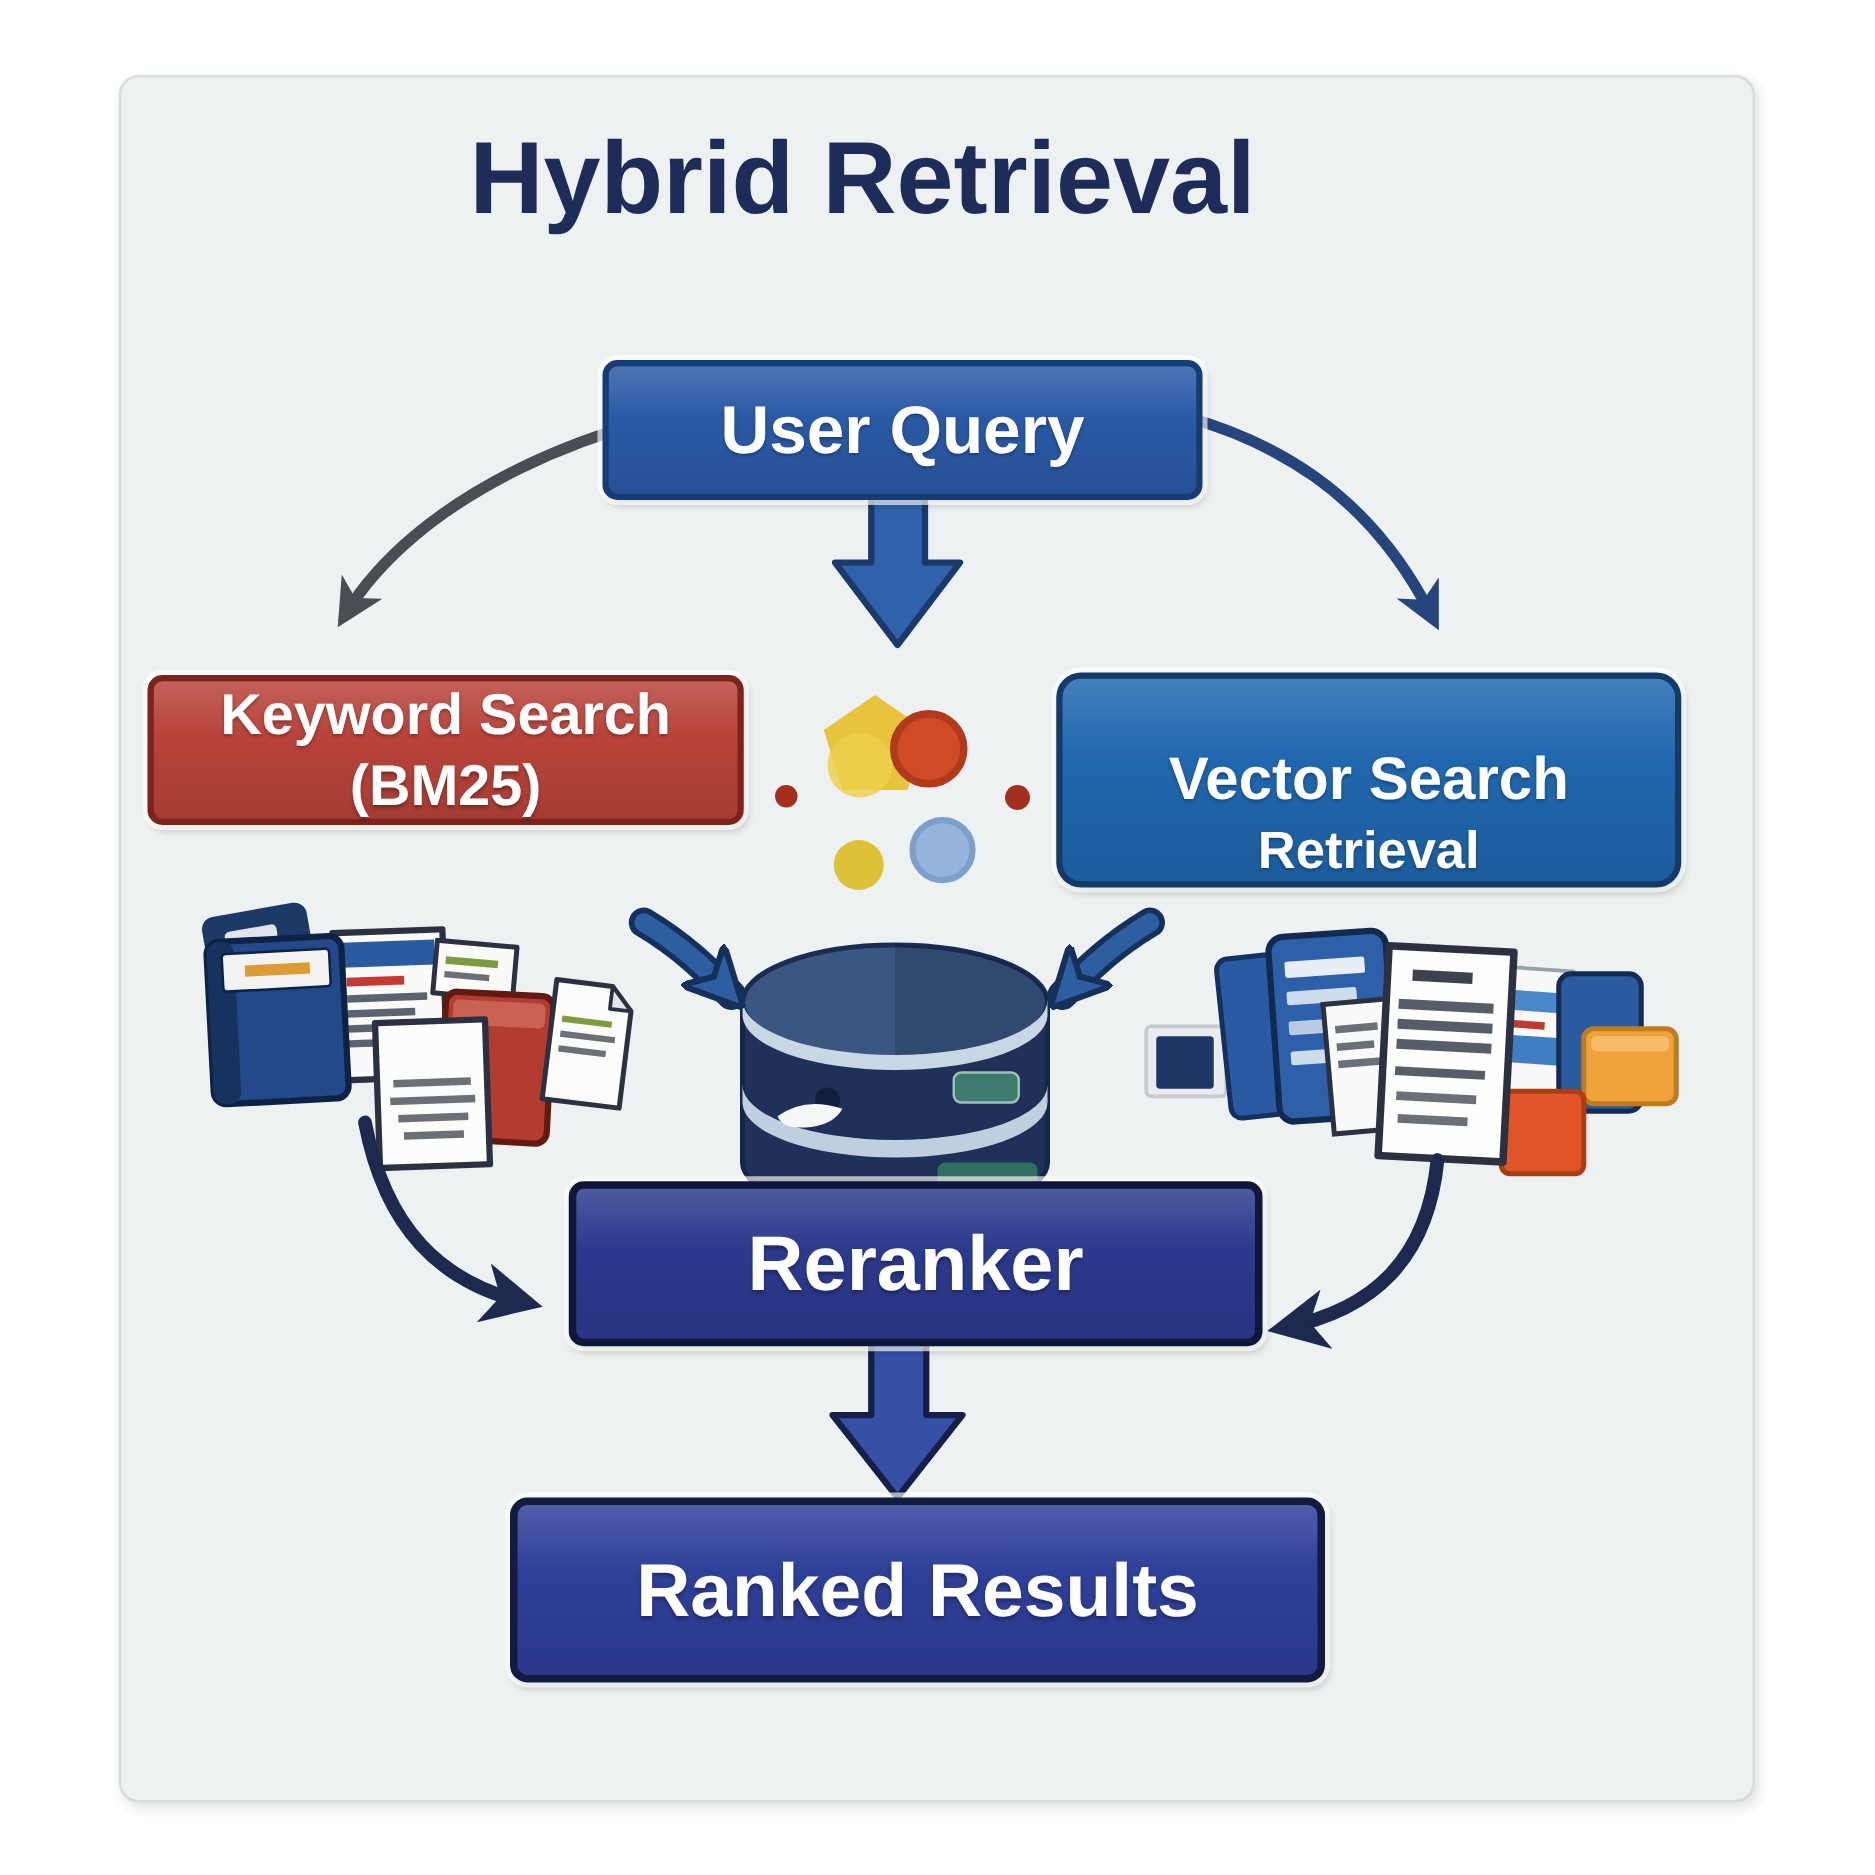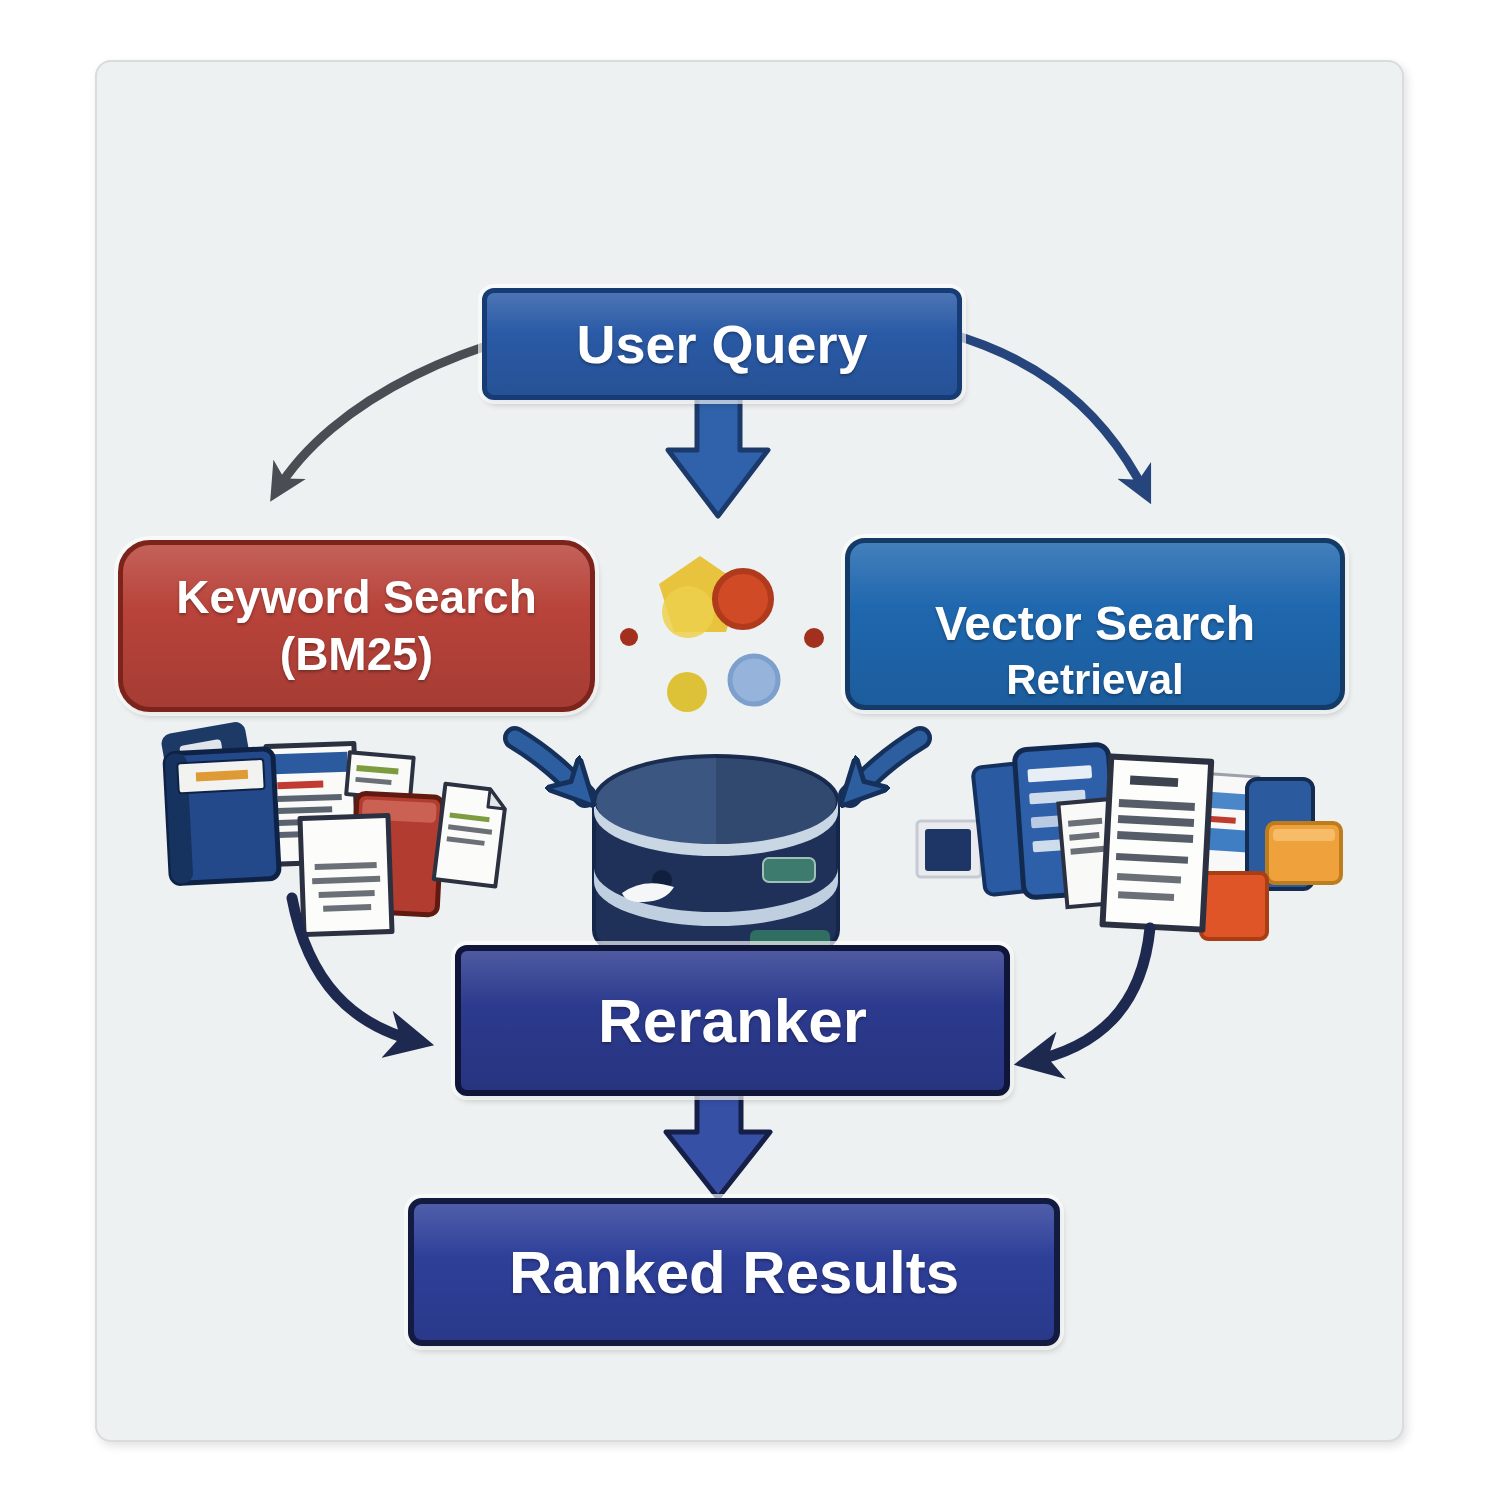--- a/index.html
+++ b/index.html
@@ -9,24 +9,24 @@
          border:2px solid #d8dcdc;border-radius:16px;box-shadow:3px 4px 10px rgba(0,0,0,0.12);}
   .gfx{position:absolute;left:0;top:0;width:1500px;height:1500px;}
   .title{position:absolute;left:95px;top:96px;width:1190px;text-align:center;
          font-size:82px;font-weight:bold;color:#1e2c5a;}
   .node{position:absolute;display:flex;flex-direction:column;align-items:center;justify-content:center;
         color:#ffffff;font-weight:bold;text-align:center;box-sizing:border-box;
         text-shadow:0 2px 3px rgba(0,0,0,0.30);
         background-image:linear-gradient(180deg,rgba(255,255,255,0.16),rgba(255,255,255,0) 40%,rgba(0,0,0,0.10));
         box-shadow:0 0 0 4px rgba(255,255,255,0.65), 2px 4px 7px rgba(0,0,0,0.22);}
   .nq  {left:482px;top:288px;width:480px;height:112px;border:5px solid #173c74;border-radius:12px;font-size:54px;}
-  .nk  {left:118px;top:540px;width:477px;height:172px;border:5px solid #7c241c;border-radius:32px;font-size:46px;line-height:1.25;}
+  .nk  {left:118px;top:540px;width:477px;height:120px;border:5px solid #7c241c;border-radius:12px;font-size:46px;line-height:1.25;}
   .nv  {left:845px;top:538px;width:500px;height:172px;border:5px solid #143a68;border-radius:20px;font-size:48px;line-height:1.22;justify-content:flex-end;}
   .nv .l2{font-size:42px;}
-  .nr  {left:455px;top:945px;width:555px;height:151px;border:6px solid #10163a;border-radius:12px;font-size:62px;}
+  .nr  {left:455px;top:945px;width:555px;height:132px;border:6px solid #10163a;border-radius:12px;font-size:62px;}
   .nres{left:408px;top:1198px;width:652px;height:148px;border:6px solid #131b40;border-radius:14px;font-size:60px;}
 </style>
 </head>
 <body>
 
 <div class="stage">
 
   <div class="panel"></div>
 
   <svg class="gfx" viewBox="0 0 1500 1500">
@@ -166,20 +166,21 @@
       <path d="M920 738 C890 756 870 775 850 796" fill="none" stroke="#16305c" stroke-width="24" stroke-linecap="round"></path>
       <path d="M920 738 C890 756 870 775 850 796" fill="none" stroke="#2d5fa0" stroke-width="15" stroke-linecap="round" marker-end="url(#ah-blue)"></path>
     </g>
 
     <path d="M292 898 C308 982 352 1026 420 1042" fill="none" stroke="#1e2950" stroke-width="11" stroke-linecap="round" marker-end="url(#ah-dnavy)"></path>
     <path d="M1150 928 C1142 1008 1098 1048 1028 1062" fill="none" stroke="#1e2950" stroke-width="11" stroke-linecap="round" marker-end="url(#ah-dnavy)"></path>
 
     <path d="M697 1068 L697 1132 L666 1132 L718 1198 L770 1132 L741 1132 L741 1068 Z" fill="#3650a6" stroke="#161f48" stroke-width="5" stroke-linejoin="round"></path>
   </svg>
 
+  <div class="title">Hybrid Retrieval</div>
 
   <div class="node nq" style="background-color: rgb(42, 90, 166);">
     <span>User Query</span>
   </div>
 
   <div class="node nk" style="background-color: rgb(184, 67, 58);">
     <span>Keyword Search</span>
     <span>(BM25)</span>
   </div>
 

